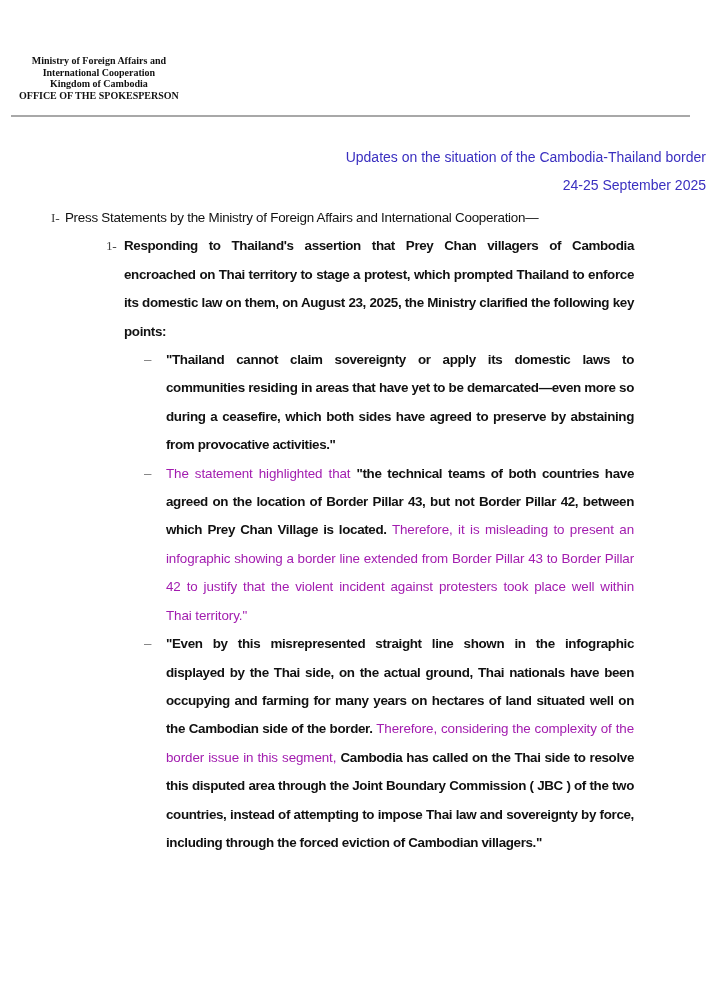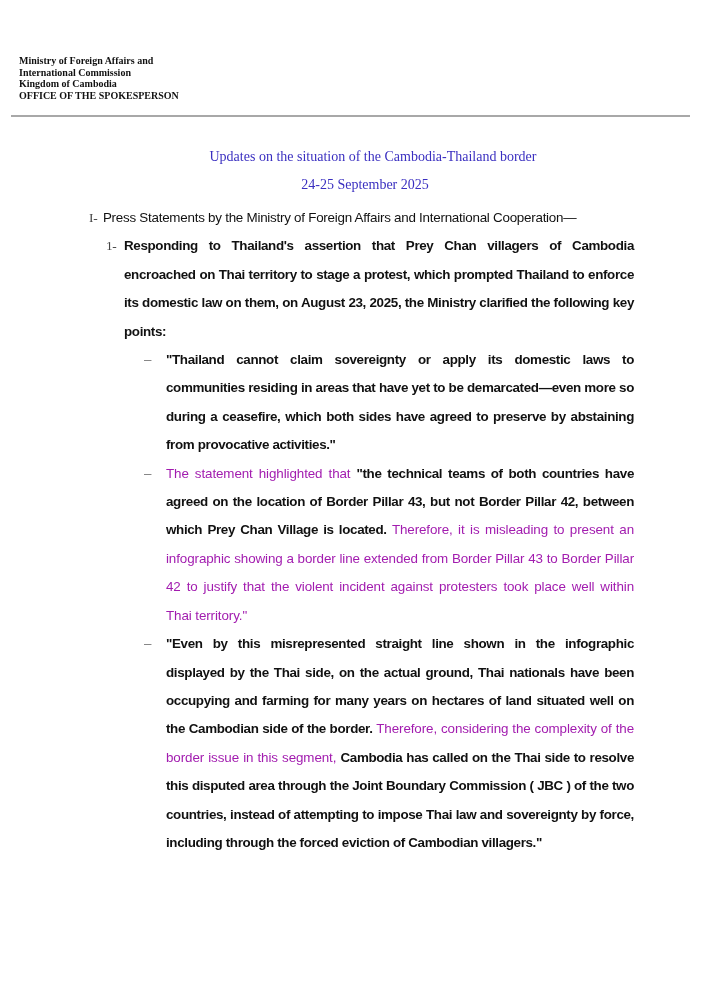--- a/index.html
+++ b/index.html
@@ -17,55 +17,55 @@
     .letterhead {
       position: absolute;
       left: 19px;
       top: 55px;
       font-family: "Liberation Serif", serif;
       font-weight: bold;
       font-size: 10px;
       line-height: 11.5px;
       color: #111;
     }
-    .letterhead div { white-space: nowrap; }
+    .letterhead div { white-space: nowrap; text-align: center; }
     .rule {
       position: absolute;
       left: 11px;
       top: 115px;
       width: 679px;
       height: 2px;
       background: #a8a8a8;
     }
     .title-block {
       position: absolute;
       left: 0;
       top: 143px;
       width: 706px;
-      text-align: center;
-      font-family: Liberation Serif, serif;
+      text-align: right;
+      font-family: Liberation Sans, sans-serif;
       color: #3a2fc0;
       font-size: 14px;
       line-height: 28px;
     }
     .title-block .t1 { padding-left: 40px; }
     .title-block .t2 { padding-left: 24px; }
     .content {
       position: absolute;
       left: 0;
       top: 204px;
       width: 706px;
       font-family: "Liberation Sans", sans-serif;
       font-size: 13.4px;
       line-height: 28.4px;
       letter-spacing: -0.25px;
     }
     .section-head {
       position: relative;
-      padding-left: 89px;
+      padding-left: 51px;
       white-space: nowrap;
     }
     .section-head .num {
       font-family: "Liberation Serif", serif;
       color: #444;
       margin-right: 2px;
     }
     .item {
       position: relative;
       padding-left: 124px;
@@ -97,21 +97,21 @@
       color: #777;
     }
     .b { font-weight: bold; color: #111; letter-spacing: -0.35px; }
     .n { font-weight: normal; color: #a21caf; letter-spacing: -0.1px; }
   </style>
 </head>
 <body>
 
 <div class="letterhead">
   <div>Ministry of Foreign Affairs and</div>
-  <div>International Commission</div>
+  <div>International Cooperation</div>
   <div>Kingdom of Cambodia</div>
   <div>OFFICE OF THE SPOKESPERSON</div>
 </div>
 
 <div class="rule"></div>
 
 <div class="title-block">
   <div class="t1">Updates on the situation of the Cambodia-Thailand border</div>
   <div class="t2">24-25 September 2025</div>
 </div>

